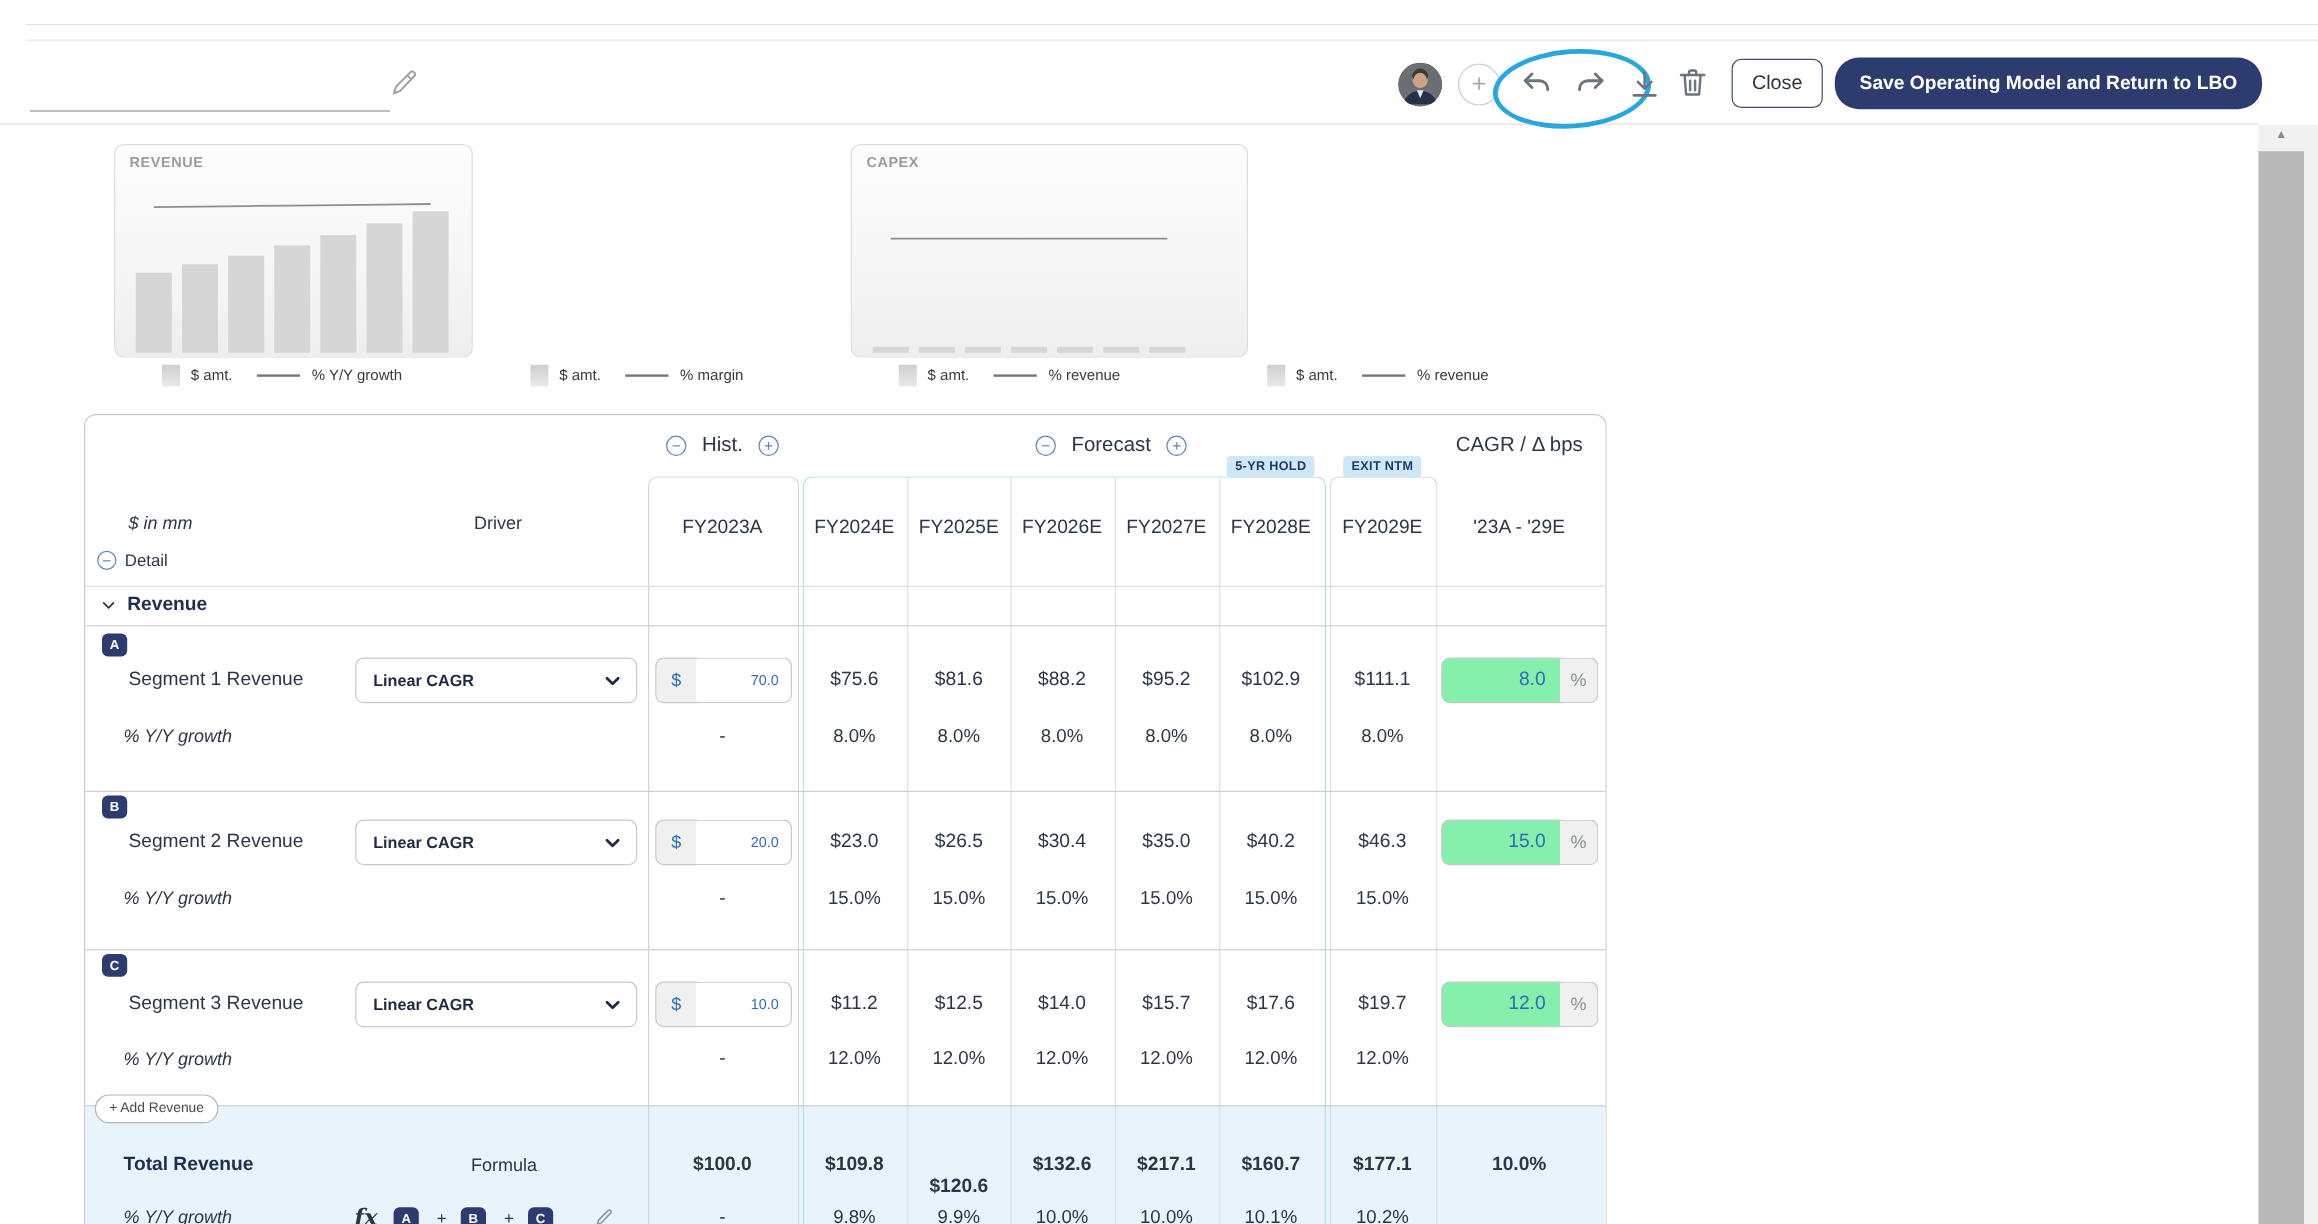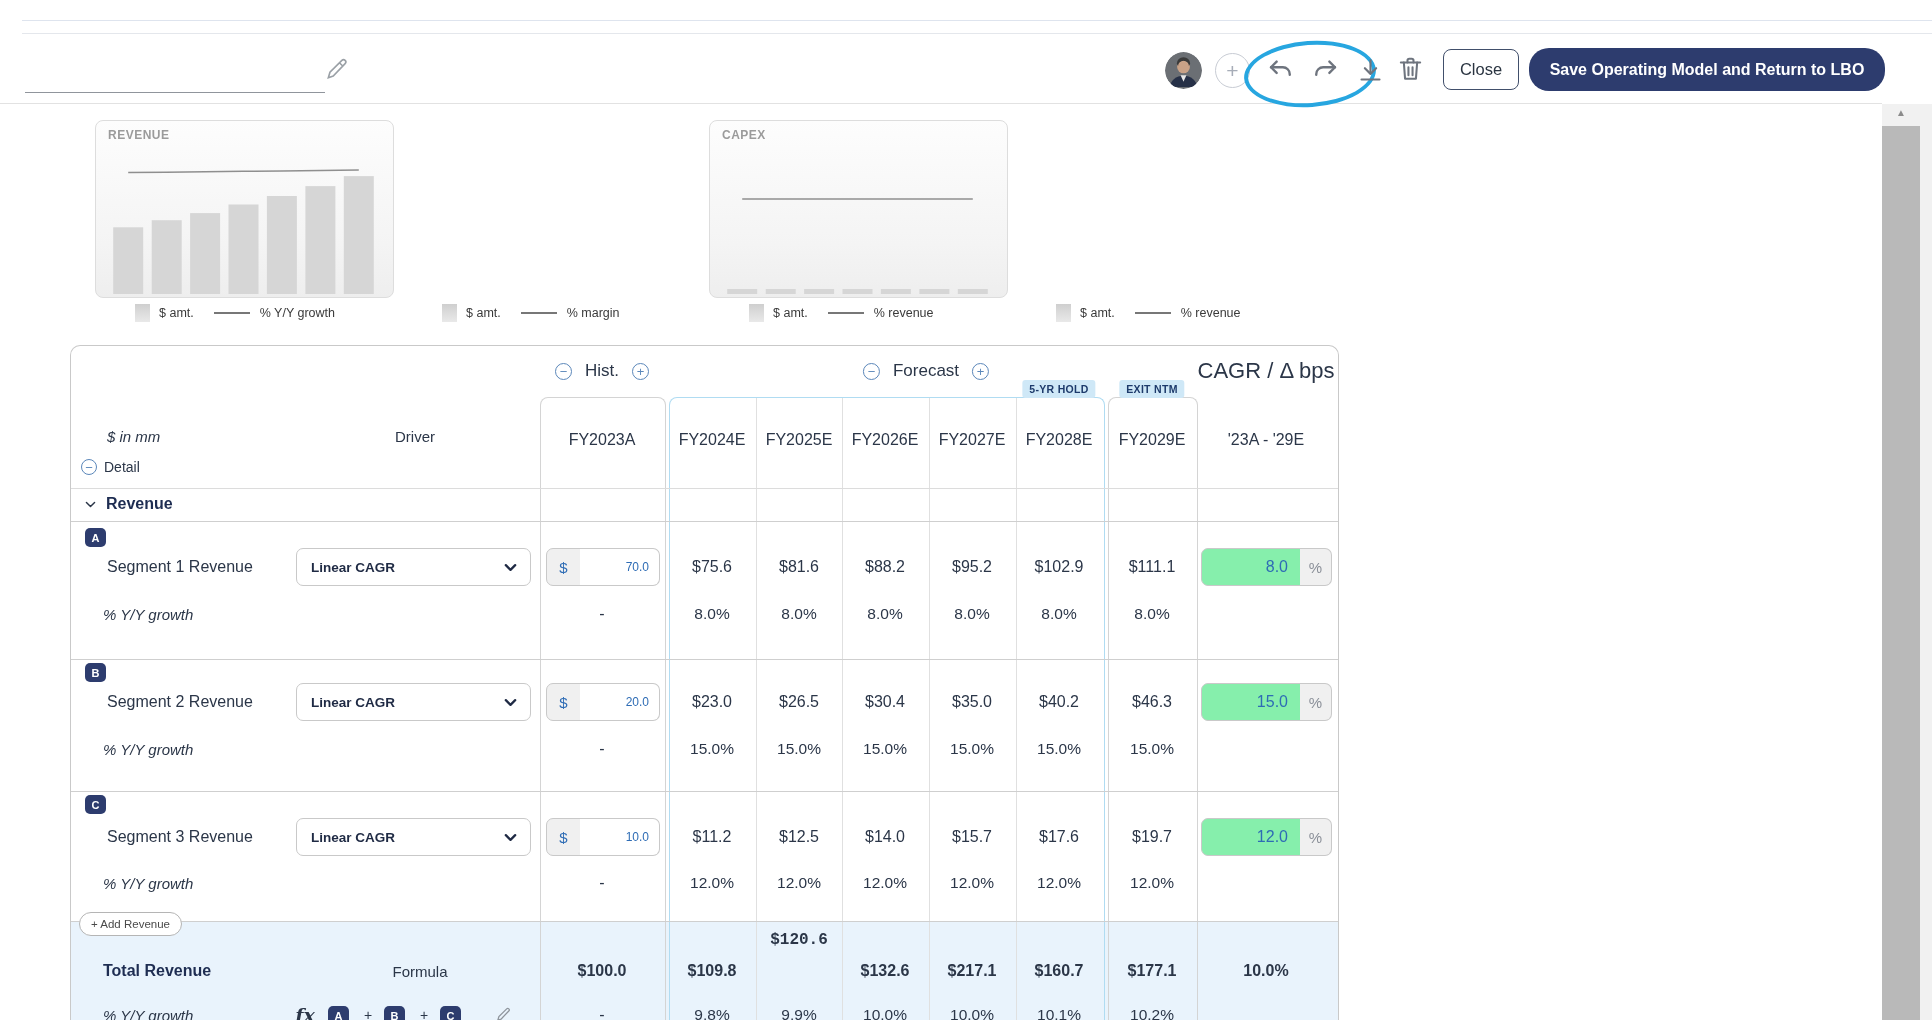--- a/index.html
+++ b/index.html
@@ -125,21 +125,21 @@
         <rect x="55.7" y="95.2" width="30.0" height="73.8" fill="#d6d6d6"></rect>
         <rect x="94.1" y="88.1" width="30.0" height="80.9" fill="#d6d6d6"></rect>
         <rect x="132.5" y="79.5" width="30.0" height="89.5" fill="#d6d6d6"></rect>
         <rect x="170.9" y="71.0" width="30.0" height="98.0" fill="#d6d6d6"></rect>
         <rect x="209.4" y="61.1" width="30.0" height="107.9" fill="#d6d6d6"></rect>
         <rect x="247.8" y="51.1" width="30.0" height="117.9" fill="#d6d6d6"></rect>
         <polyline points="32.2,47.6 70.6,47.2 109.1,46.7 147.5,46.3 185.9,45.9 224.4,45.5 262.8,45.0" fill="none" stroke="#8f8f8f" stroke-width="1.5"></polyline>
       </svg>
     <div class="card-title">REVENUE</div>
   </div>
-  <div class="card" style="left:709px;">
+  <div class="card" style="left:709px;padding-left:32px;">
     <svg class="chart-plot abs" style="left:0;bottom:0;" width="295" height="172">
         <rect x="17.2" y="164.0" width="30.0" height="5.0" fill="#d6d6d6"></rect>
         <rect x="55.7" y="164.0" width="30.0" height="5.0" fill="#d6d6d6"></rect>
         <rect x="94.1" y="164.0" width="30.0" height="5.0" fill="#d6d6d6"></rect>
         <rect x="132.5" y="164.0" width="30.0" height="5.0" fill="#d6d6d6"></rect>
         <rect x="170.9" y="164.0" width="30.0" height="5.0" fill="#d6d6d6"></rect>
         <rect x="209.4" y="164.0" width="30.0" height="5.0" fill="#d6d6d6"></rect>
         <rect x="247.8" y="164.0" width="30.0" height="5.0" fill="#d6d6d6"></rect>
         <polyline points="32.2,73.9 70.6,73.9 109.1,73.9 147.5,73.9 185.9,73.9 224.4,73.9 262.8,73.9" fill="none" stroke="#8f8f8f" stroke-width="1.5"></polyline>
       </svg>
@@ -192,21 +192,21 @@
     <div class="abs" style="left:531px;top:25px;transform:translate(-50%,-50%);display:flex;align-items:center;gap:13px;">
       <span class="cicon">−</span>
       <span style="font-size:17px;">Hist.</span>
       <span class="cicon">+</span>
     </div>
     <div class="abs" style="left:855px;top:25px;transform:translate(-50%,-50%);display:flex;align-items:center;gap:13px;">
       <span class="cicon">−</span>
       <span style="font-size:17px;">Forecast</span>
       <span class="cicon">+</span>
     </div>
-    <div class="t c" style="left:1195px;top:25px;font-size:22px;">CAGR / Δ bps</div>
+    <div class="t c" style="left:1195px;top:25px;font-size:17px;">CAGR / Δ bps</div>
     <div class="tagbadge" style="left:988px;top:43px;">5-YR HOLD</div>
     <div class="tagbadge" style="left:1081px;top:43px;">EXIT NTM</div>
 
     <div class="t c" style="left:531px;top:94px;">FY2023A</div>
     <div class="t c" style="left:641px;top:94px;">FY2024E</div>
     <div class="t c" style="left:728px;top:94px;">FY2025E</div>
     <div class="t c" style="left:814px;top:94px;">FY2026E</div>
     <div class="t c" style="left:901px;top:94px;">FY2027E</div>
     <div class="t c" style="left:988px;top:94px;">FY2028E</div>
     <div class="t c" style="left:1081px;top:94px;">FY2029E</div>
@@ -306,21 +306,21 @@
     <div class="t c" style="left:901px;top:537px;font-size:15.5px;">12.0%</div>
     <div class="t c" style="left:988px;top:537px;font-size:15.5px;">12.0%</div>
     <div class="t c" style="left:1081px;top:537px;font-size:15.5px;">12.0%</div>
 
     <button class="addrev">+ Add Revenue</button>
 
     <div class="t m b navy" style="left:32px;top:625px;">Total Revenue</div>
     <div class="t c" style="left:349px;top:625px;font-size:15px;">Formula</div>
     <div class="t c b" style="left:531px;top:625px;">$100.0</div>
     <div class="t c b" style="left:641px;top:625px;">$109.8</div>
-    <div class="t c b" style="left:728px;top:594px;font-family:Liberation Mono, monospace;">$120.6</div>
+    <div class="t c b" style="left:728px;top:643px;">$120.6</div>
     <div class="t c b" style="left:814px;top:625px;">$132.6</div>
     <div class="t c b" style="left:901px;top:625px;">$217.1</div>
     <div class="t c b" style="left:988px;top:625px;">$160.7</div>
     <div class="t c b" style="left:1081px;top:625px;">$177.1</div>
     <div class="t c b" style="left:1195px;top:625px;">10.0%</div>
 
     <div class="t m it" style="left:32px;top:669px;font-size:15px;">% Y/Y growth</div>
     <div class="t c fxg" style="left:234px;top:669px;">fx</div>
     <div class="abadge" style="left:257px;top:660px;">A</div>
     <div class="t c" style="left:297px;top:669px;font-size:14px;">+</div>

